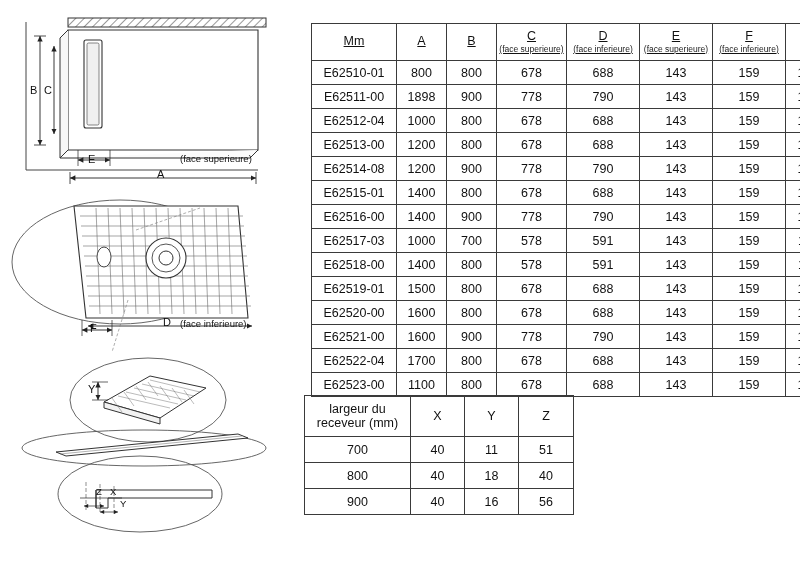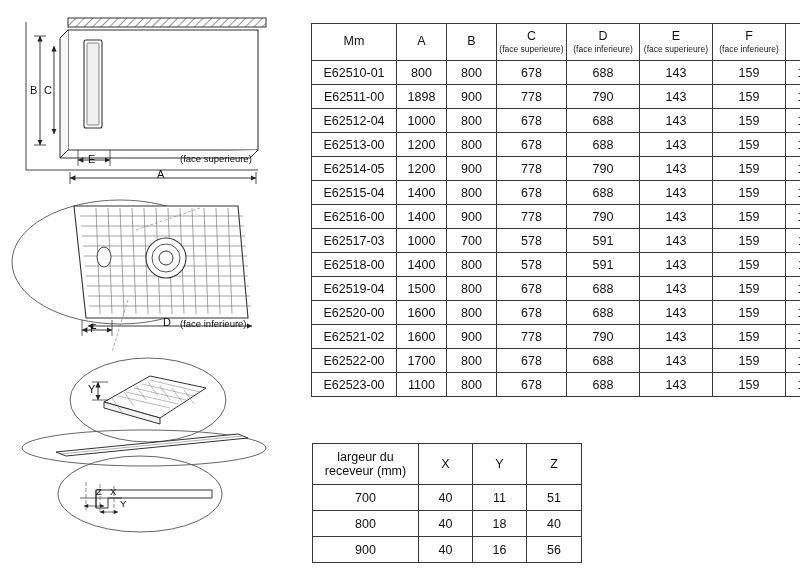--- a/index.html
+++ b/index.html
@@ -39,20 +39,21 @@
     position: absolute;
     left: 311px;
     top: 23px;
   }
   #main-table { width: 472px; }
   #main-table th {
     height: 34px;
     font-size: 12.5px;
     line-height: 1.05;
     padding: 1px 2px;
+    text-decoration: underline;
   }
   #main-table th .sub {
     display: block;
     font-size: 8.5px;
     margin-top: 1px;
     color: #222;
   }
   #main-table td {
     height: 23px;
     font-size: 12.5px;
@@ -63,23 +64,22 @@
   #main-table .c-b   { width: 45px; }
   #main-table .c-c   { width: 65px; }
   #main-table .c-d   { width: 68px; }
   #main-table .c-e   { width: 68px; }
   #main-table .c-f   { width: 68px; }
   #main-table .c-y   { width: 33px; }
 
   
   #sec-table-wrap {
     position: absolute;
-    left: 312px;
+    left: 304px;
     top: 395px;
-    margin-top: 48px;
   }
   #sec-table { width: 233px; }
   #sec-table th {
     height: 38px;
     font-size: 12.5px;
     line-height: 1.15;
     padding: 1px 4px;
   }
   #sec-table td {
     height: 23px;
@@ -323,31 +323,31 @@
             <td class="c-ref">E62513-00</td>
             <td class="c-a">1200</td>
             <td class="c-b">800</td>
             <td class="c-c">678</td>
             <td class="c-d">688</td>
             <td class="c-e">143</td>
             <td class="c-f">159</td>
             <td class="c-y">18</td>
           </tr>
           <tr>
-            <td class="c-ref">E62514-05</td>
+            <td class="c-ref">E62514-08</td>
             <td class="c-a">1200</td>
             <td class="c-b">900</td>
             <td class="c-c">778</td>
             <td class="c-d">790</td>
             <td class="c-e">143</td>
             <td class="c-f">159</td>
             <td class="c-y">16</td>
           </tr>
           <tr>
-            <td class="c-ref">E62515-04</td>
+            <td class="c-ref">E62515-01</td>
             <td class="c-a">1400</td>
             <td class="c-b">800</td>
             <td class="c-c">678</td>
             <td class="c-d">688</td>
             <td class="c-e">143</td>
             <td class="c-f">159</td>
             <td class="c-y">18</td>
           </tr>
           <tr>
             <td class="c-ref">E62516-00</td>
@@ -373,51 +373,51 @@
             <td class="c-ref">E62518-00</td>
             <td class="c-a">1400</td>
             <td class="c-b">800</td>
             <td class="c-c">578</td>
             <td class="c-d">591</td>
             <td class="c-e">143</td>
             <td class="c-f">159</td>
             <td class="c-y">11</td>
           </tr>
           <tr>
-            <td class="c-ref">E62519-04</td>
+            <td class="c-ref">E62519-01</td>
             <td class="c-a">1500</td>
             <td class="c-b">800</td>
             <td class="c-c">678</td>
             <td class="c-d">688</td>
             <td class="c-e">143</td>
             <td class="c-f">159</td>
             <td class="c-y">18</td>
           </tr>
           <tr>
             <td class="c-ref">E62520-00</td>
             <td class="c-a">1600</td>
             <td class="c-b">800</td>
             <td class="c-c">678</td>
             <td class="c-d">688</td>
             <td class="c-e">143</td>
             <td class="c-f">159</td>
             <td class="c-y">18</td>
           </tr>
           <tr>
-            <td class="c-ref">E62521-02</td>
+            <td class="c-ref">E62521-00</td>
             <td class="c-a">1600</td>
             <td class="c-b">900</td>
             <td class="c-c">778</td>
             <td class="c-d">790</td>
             <td class="c-e">143</td>
             <td class="c-f">159</td>
             <td class="c-y">16</td>
           </tr>
           <tr>
-            <td class="c-ref">E62522-00</td>
+            <td class="c-ref">E62522-04</td>
             <td class="c-a">1700</td>
             <td class="c-b">800</td>
             <td class="c-c">678</td>
             <td class="c-d">688</td>
             <td class="c-e">143</td>
             <td class="c-f">159</td>
             <td class="c-y">18</td>
           </tr>
           <tr>
             <td class="c-ref">E62523-00</td>

